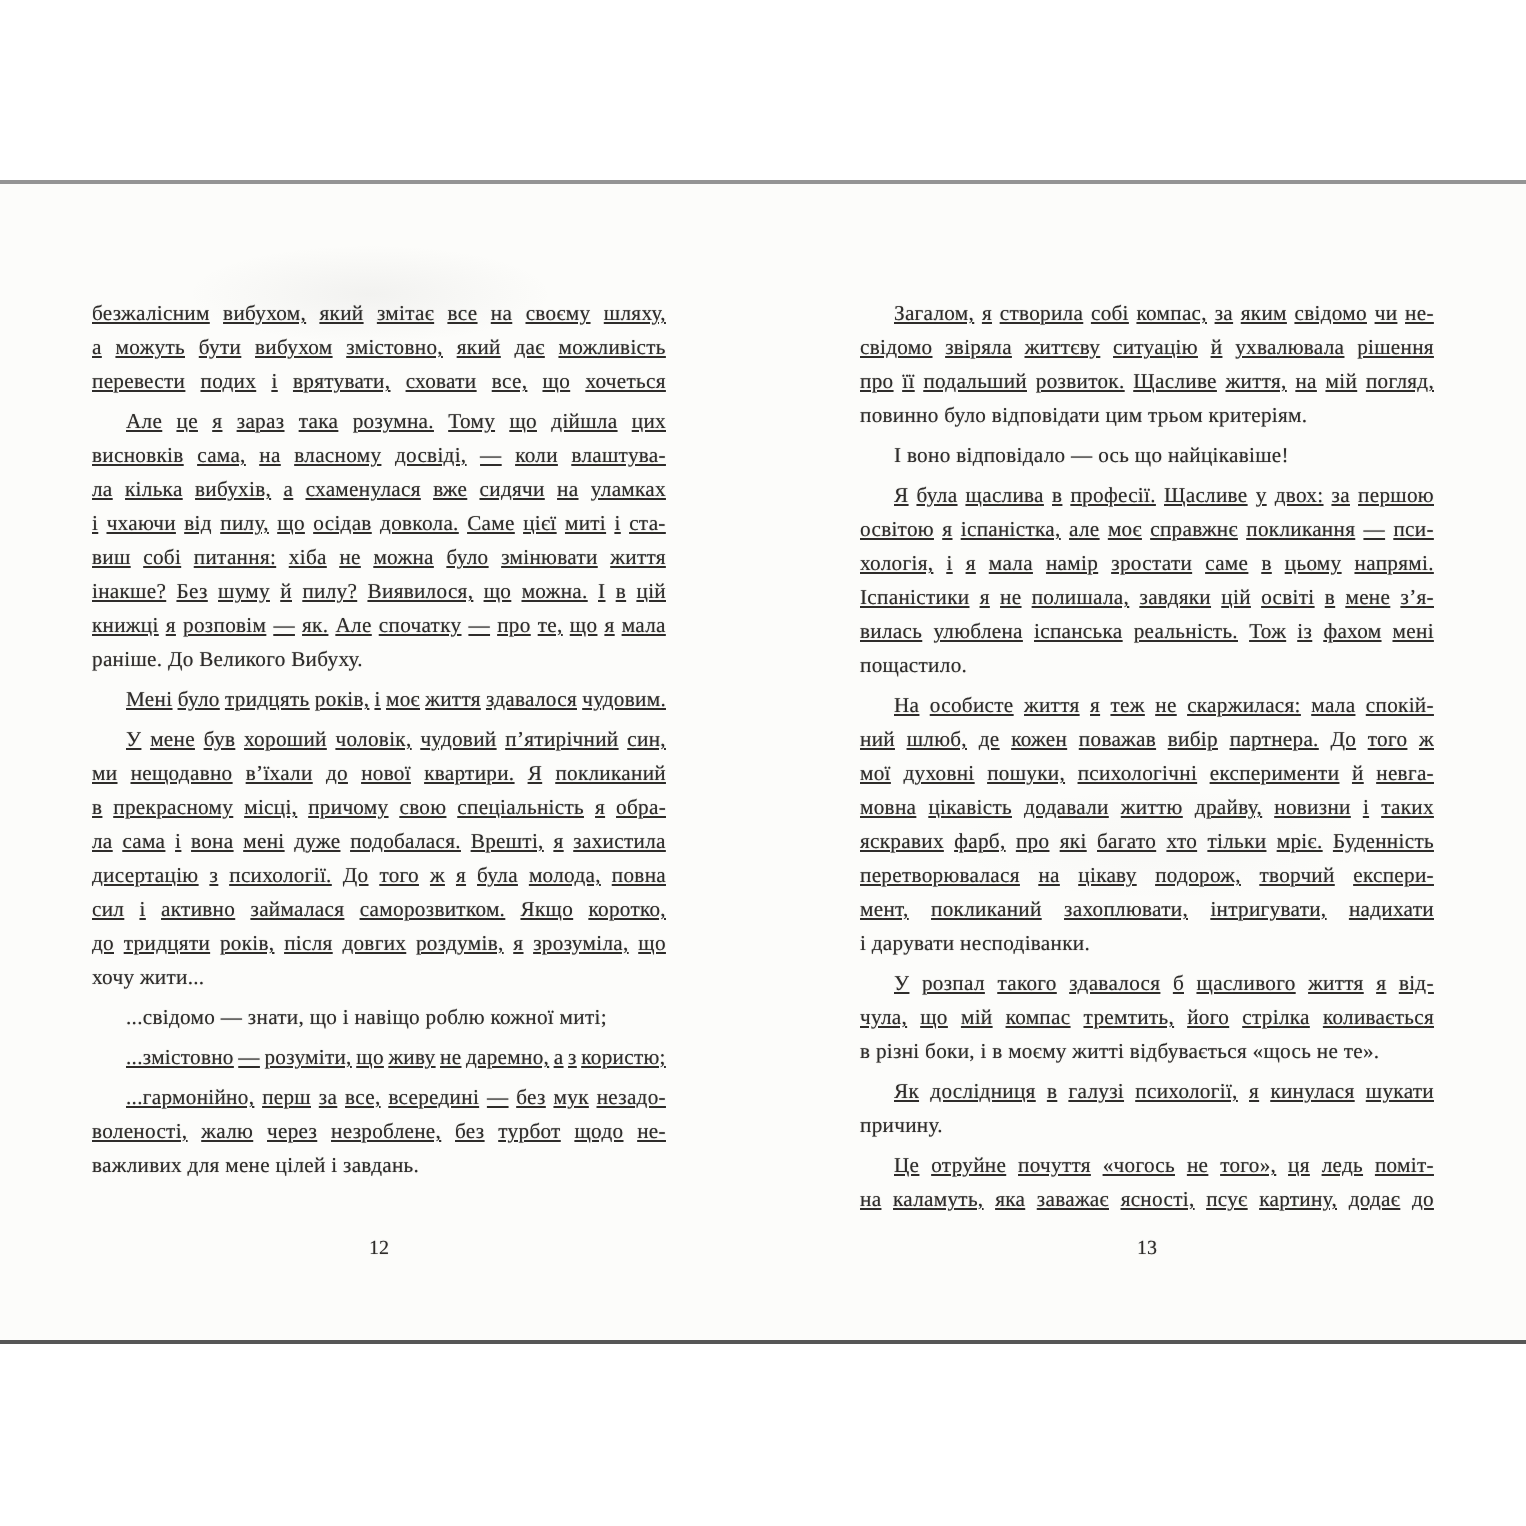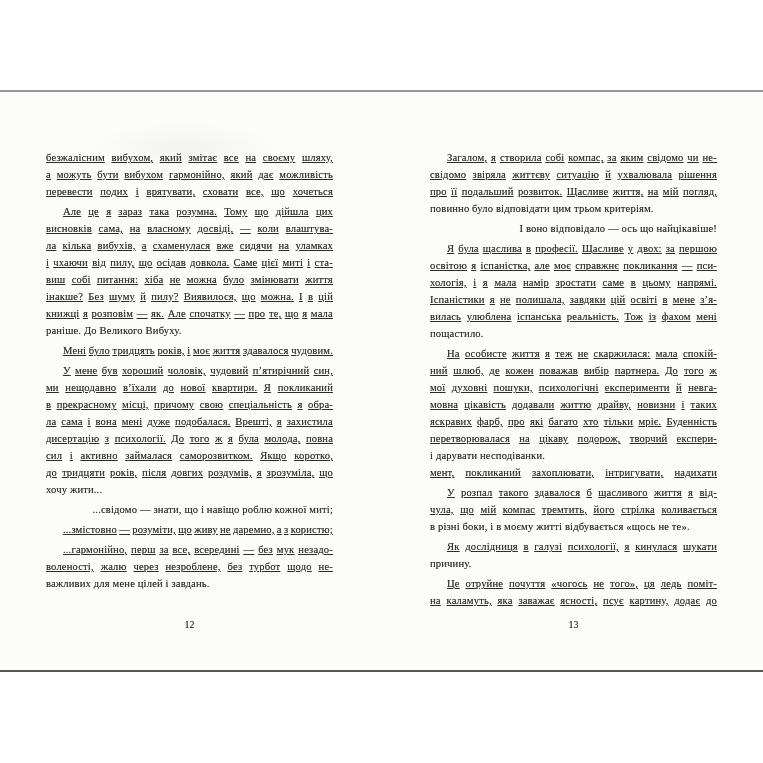--- a/index.html
+++ b/index.html
@@ -36,21 +36,21 @@
     position:absolute;top:57px;left:0;right:0;
     font-size:10.6px;
     letter-spacing:0.15px;
     text-shadow:0 0 0.5px rgba(46,44,42,0.55);
   }
   .para + .para{margin-top:3px;}
   .line{
     height:17px;line-height:17px;white-space:nowrap;overflow:visible;
   }
   .line.just{display:flex;justify-content:space-between;text-decoration:underline;}
-  .line.ind{padding-left:17px;text-align:right;}
+  .line.ind{padding-left:17px;}
   .pagenum{
     position:absolute;top:527px;left:0;right:0;
     text-align:center;font-size:10px;line-height:12px;
     text-shadow:0 0 0.5px rgba(46,44,42,0.5);
   }
 </style>
 </head>
 <body>
 
 <div class="scan-area">
@@ -65,21 +65,21 @@
             <span>все</span>
             <span>на</span>
             <span>своєму</span>
             <span>шляху,</span>
           </div>
           <div class="line just">
             <span>а</span>
             <span>можуть</span>
             <span>бути</span>
             <span>вибухом</span>
-            <span>гармонійно,</span>
+            <span>змістовно,</span>
             <span>який</span>
             <span>дає</span>
             <span>можливість</span>
           </div>
           <div class="line just">
             <span>перевести</span>
             <span>подих</span>
             <span>і</span>
             <span>врятувати,</span>
             <span>сховати</span>
@@ -466,28 +466,28 @@
             <span>Буденність</span>
           </div>
           <div class="line just">
             <span>перетворювалася</span>
             <span>на</span>
             <span>цікаву</span>
             <span>подорож,</span>
             <span>творчий</span>
             <span>експери-</span>
           </div>
-          <div class="line">і дарувати несподіванки.</div>
           <div class="line just">
             <span>мент,</span>
             <span>покликаний</span>
             <span>захоплювати,</span>
             <span>інтригувати,</span>
             <span>надихати</span>
           </div>
+          <div class="line">і дарувати несподіванки.</div>
         </div>
         <div class="para">
           <div class="line just ind">
             <span>У</span>
             <span>розпал</span>
             <span>такого</span>
             <span>здавалося</span>
             <span>б</span>
             <span>щасливого</span>
             <span>життя</span>

